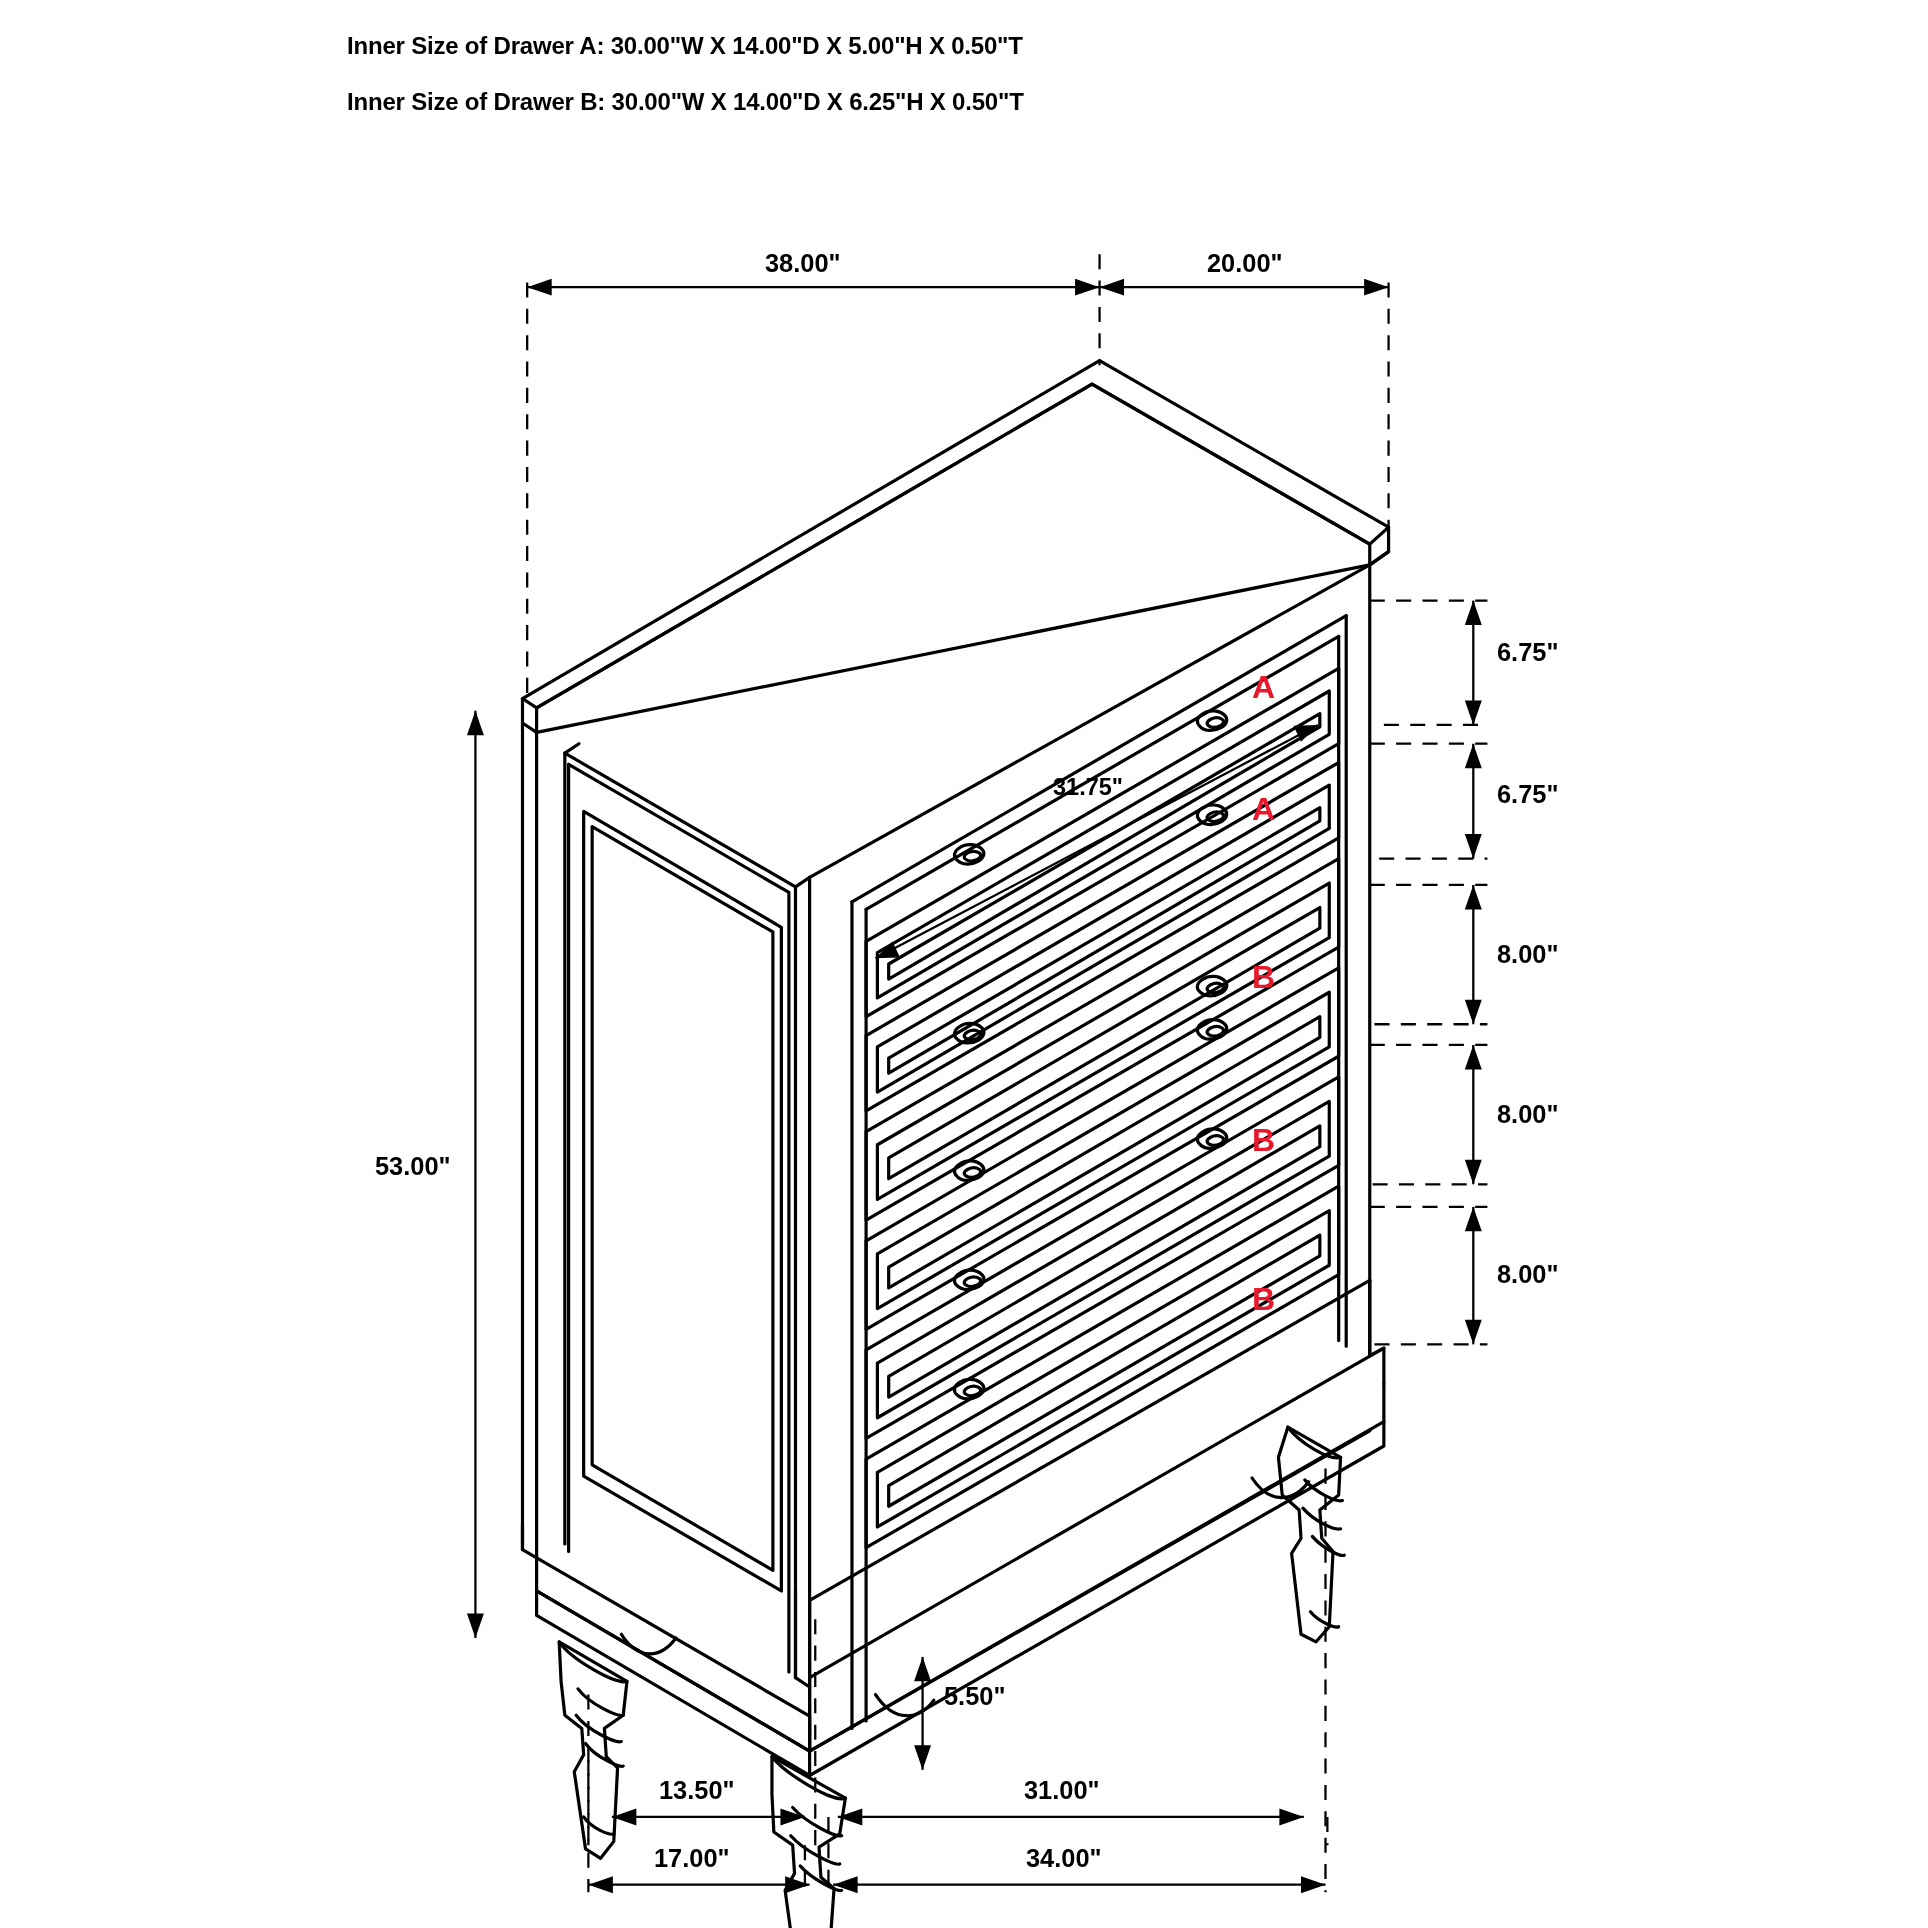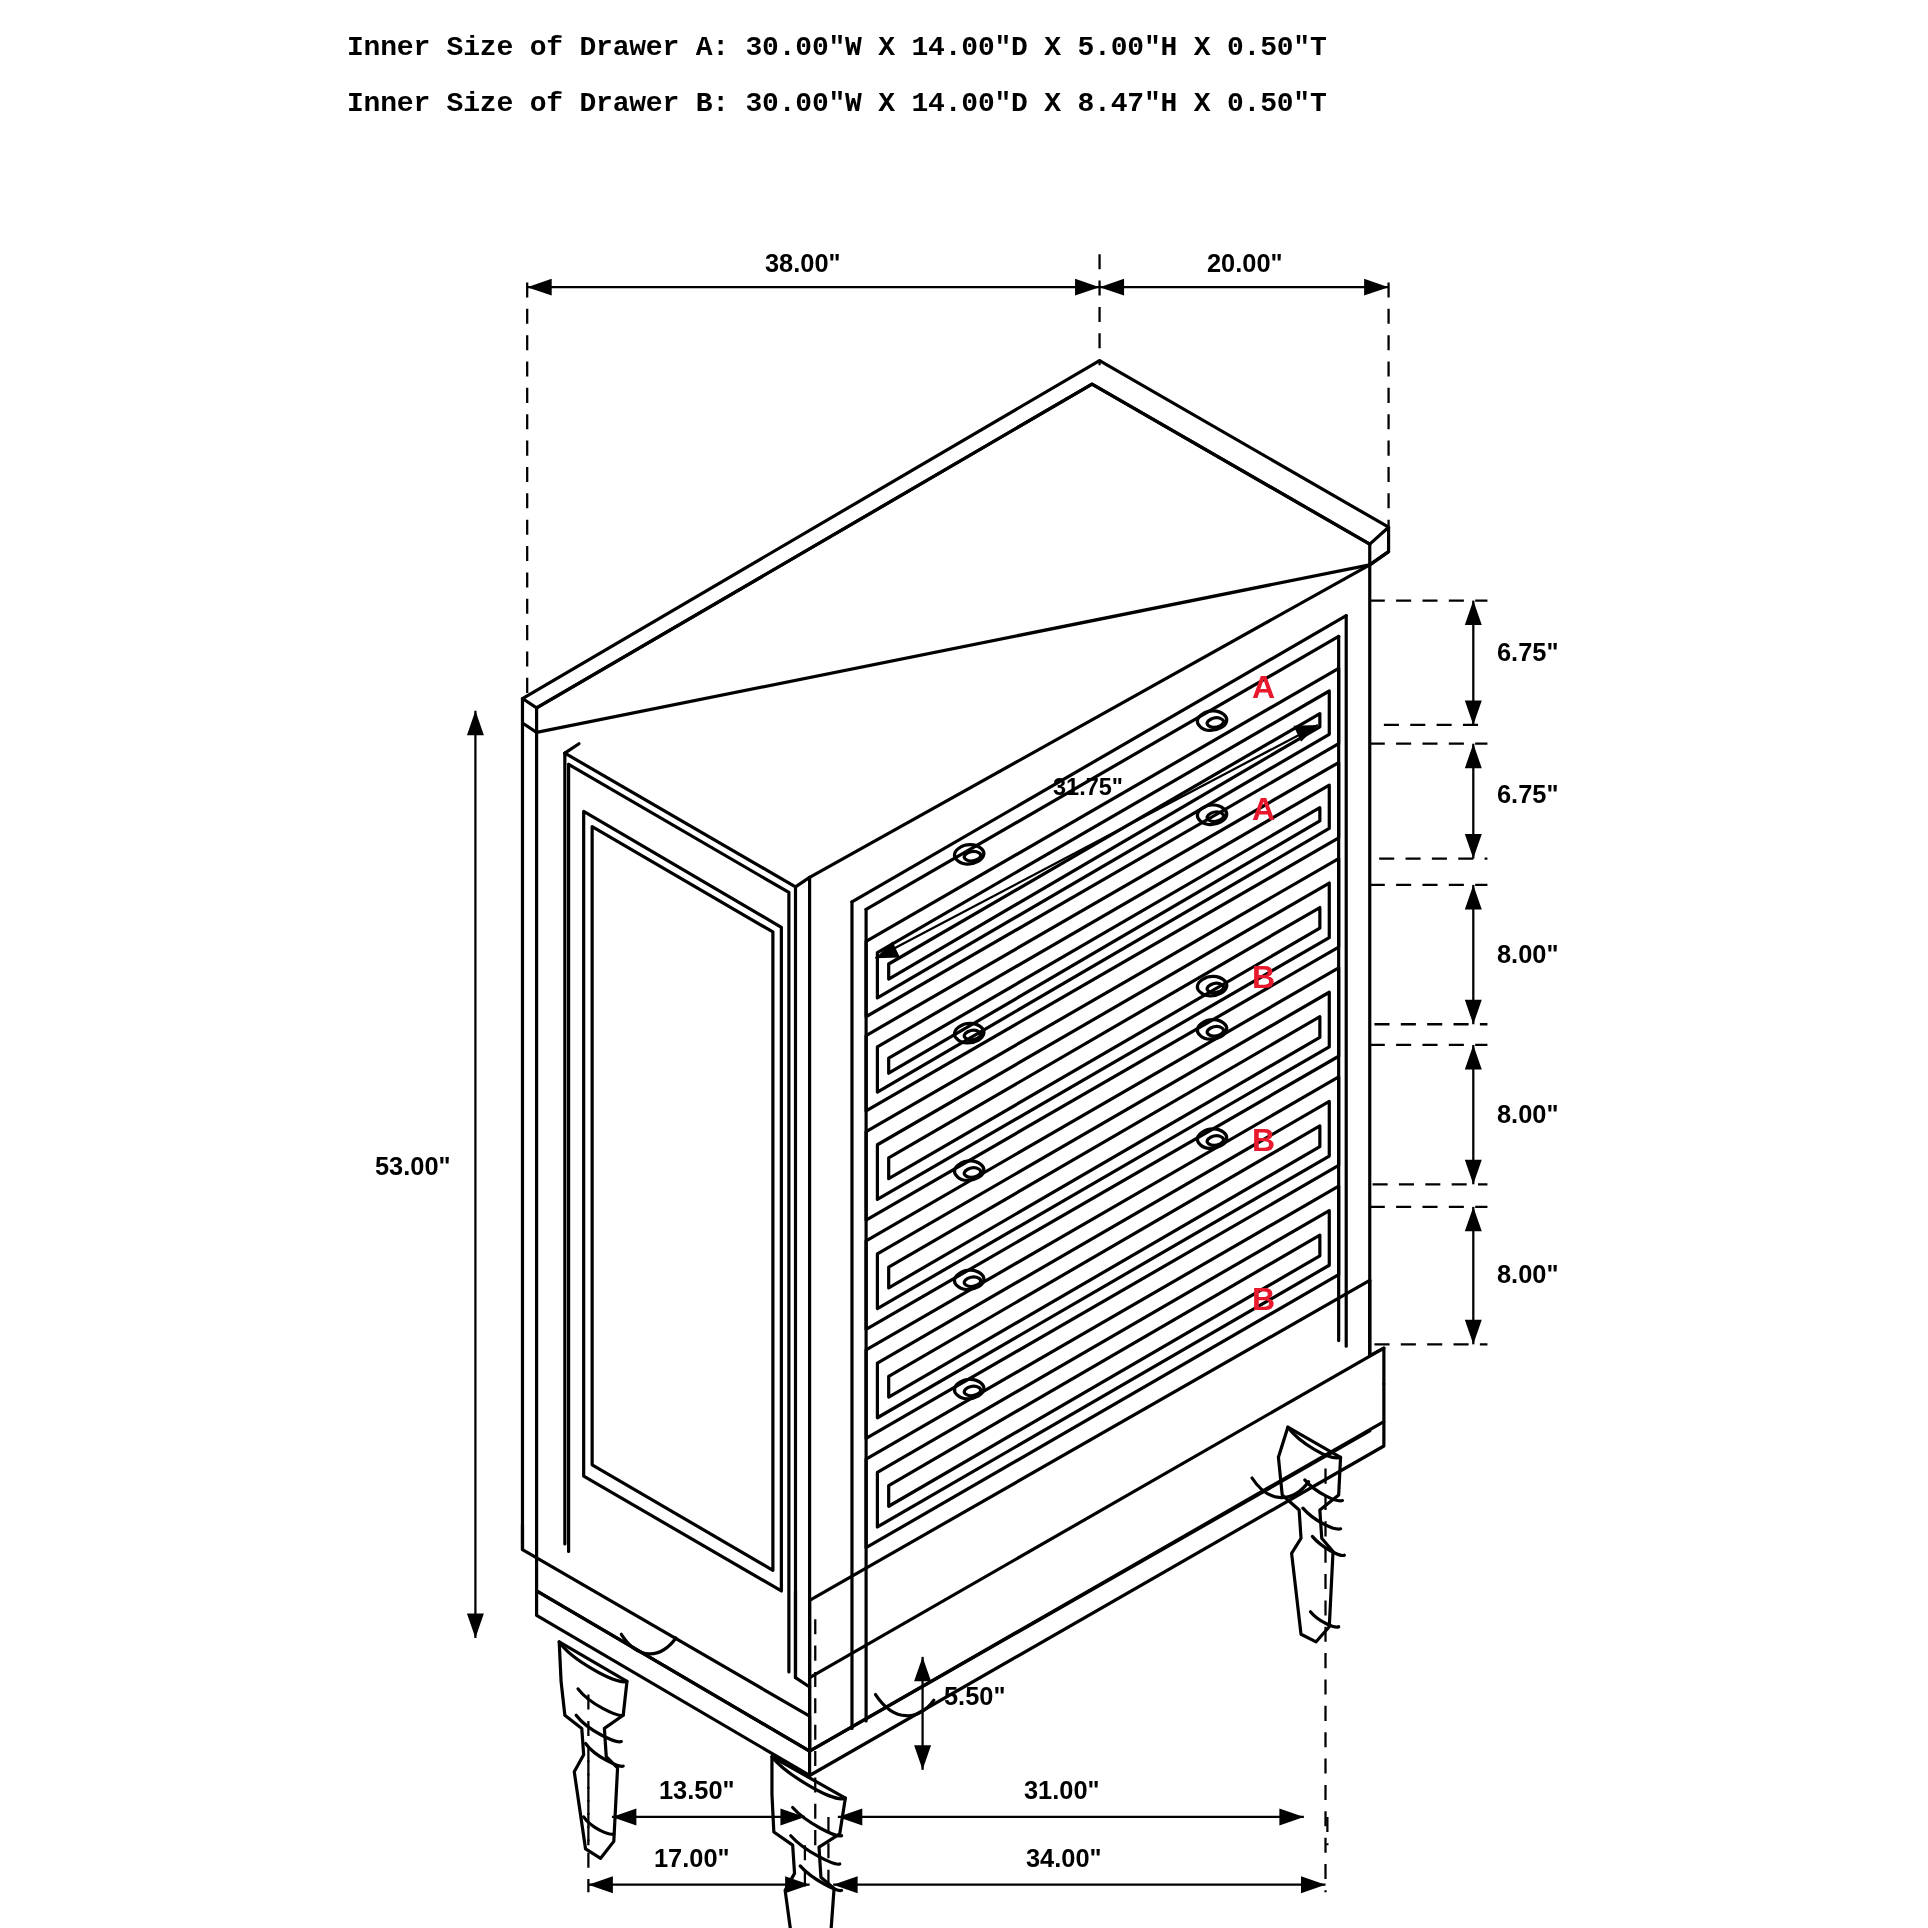--- a/index.html
+++ b/index.html
@@ -1,28 +1,28 @@
 <!DOCTYPE html>
 <html style="font-size:15px"><head>
 <meta charset="utf-8">
 <style>
   html,body{margin:0;padding:0;background:#ffffff;}
   body{width:1928px;height:1928px;position:relative;font-family:"Liberation Sans",sans-serif;color:#000;overflow:hidden;}
   .abs{position:absolute;}
-  .hdr{font-weight:bold;font-size:28px;letter-spacing:-0.2px;white-space:nowrap;font-family:Liberation Mono, monospace;}
+  .hdr{font-weight:bold;font-size:24px;letter-spacing:-0.2px;white-space:nowrap;}
   .dim{font-weight:bold;font-size:25.4px;white-space:nowrap;}
   .dimsm{font-weight:bold;font-size:23.5px;white-space:nowrap;}
   .lbl{font-weight:bold;font-size:32px;color:#e8192c;}
   svg{position:absolute;left:0;top:0;}
 </style>
 </head>
 <body>
 
 <div class="abs hdr" style="left:347px;top:32px;">Inner Size of Drawer A: 30.00"W X 14.00"D X 5.00"H X 0.50"T</div>
-<div class="abs hdr" style="left:347px;top:88px;">Inner Size of Drawer B: 30.00"W X 14.00"D X 8.47"H X 0.50"T</div>
+<div class="abs hdr" style="left:347px;top:88px;">Inner Size of Drawer B: 30.00"W X 14.00"D X 6.25"H X 0.50"T</div>
 
 <svg width="1928" height="1928" viewBox="0 0 2048 2048">
   <g fill="none" stroke="#000" stroke-width="3.4" stroke-linejoin="round" stroke-linecap="round">
 
     <path d="M555,742 L1168,383 L1475,560 L1475,586 L1455,600 L1455,578 L1160,408 L570,752 Z"></path>
     <path d="M555,742 L555,768 L570,778 L570,752"></path>
     <path d="M570,752 L1160,408 L1455,578"></path>
     <path d="M570,778 L1455,600"></path>
     <path d="M1455,578 L1475,560"></path>
     <path d="M1455,600 L1475,586"></path>

